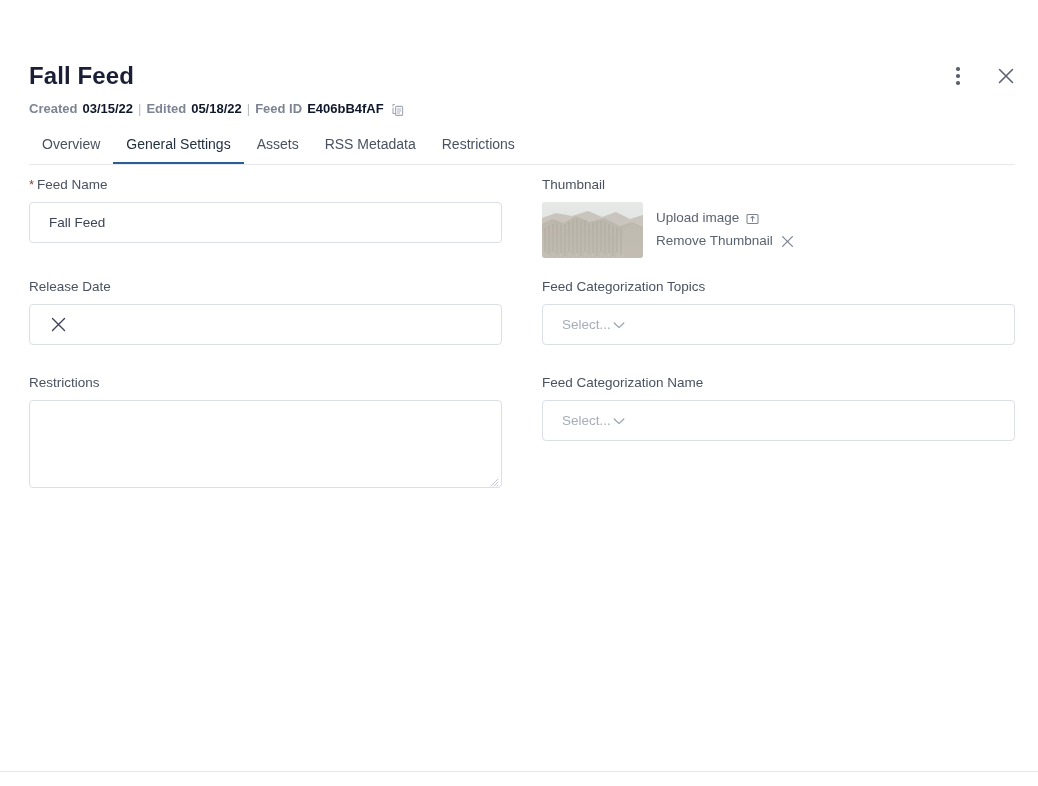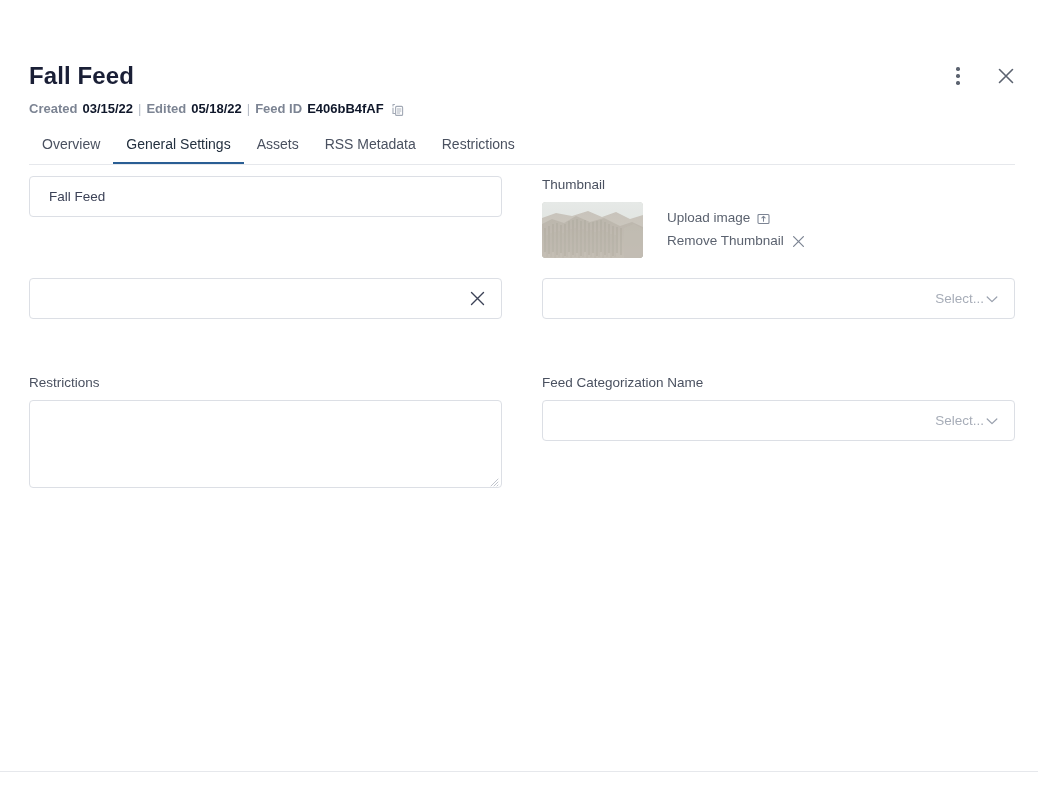--- a/index.html
+++ b/index.html
@@ -164,21 +164,21 @@
     border: 1px solid #dcdfe5;
     border-radius: 4px;
     background: #ffffff;
     font-size: 13.5px;
     color: #3c4257;
     padding: 0 14px 0 19px;
     display: flex;
     align-items: center;
     font-family: "Liberation Sans", sans-serif;
   }
-  .input.with-action { justify-content: flex-end; }
+  .input.with-action { justify-content: flex-start; }
   .input .placeholder { color: #a7adb8; }
   .textarea {
     box-sizing: border-box;
     width: 473px;
     height: 88px;
     border: 1px solid #dcdfe5;
     border-radius: 4px;
     background: #ffffff;
     position: relative;
   }
@@ -187,21 +187,21 @@
     right: 2px;
     bottom: 2px;
     width: 12px;
     height: 12px;
   }
 
   
   .thumb-row {
     display: flex;
     align-items: flex-start;
-    gap: 24px;
+    gap: 13px;
   }
   .thumb {
     width: 101px;
     height: 56px;
     border-radius: 4px;
     overflow: hidden;
     flex: none;
     background: #cfd0cb;
     position: relative;
   }
@@ -306,26 +306,30 @@
     <div class="tab">RSS Metadata</div>
     <div class="tab">Restrictions</div>
   </div>
   <div class="tabs-rule"></div>
 
   <div class="form">
 
     <div class="col-left">
 
       <div class="field" style="top:0;">
+        <div class="field-label">
+          <span class="req-star">*</span><span>Feed Name</span>
+        </div>
         <div class="input">
           <span>Fall Feed</span>
         </div>
       </div>
 
       <div class="field" style="top:102px;">
+        <div class="field-label">Release Date</div>
         <div class="input with-action">
           <span></span>
           <span style="display:flex;align-items:center;">
             <svg width="19" height="19" viewBox="0 0 19 19" fill="none">
               <path d="M3.5 3.5 L15.5 15.5 M15.5 3.5 L3.5 15.5" stroke="#3c4257" stroke-width="1.4" stroke-linecap="round"></path>
             </svg>
           </span>
         </div>
       </div>
 
@@ -432,20 +436,21 @@
                   <path d="M2.6 2.6 L12.4 12.4 M12.4 2.6 L2.6 12.4" stroke="#7c8493" stroke-width="1.25" stroke-linecap="round"></path>
                 </svg>
               </span>
             </div>
           </div>
 
         </div>
       </div>
 
       <div class="field" style="top:102px;">
+        <div class="field-label">Feed Categorization Topics</div>
         <div class="input with-action">
           <span class="placeholder">Select...</span>
           <span style="display:flex;align-items:center;">
             <svg width="16" height="16" viewBox="0 0 16 16" fill="none">
               <path d="M3.2 6 L8 10.6 L12.8 6" stroke="#9aa1ae" stroke-width="1.25" stroke-linecap="round" stroke-linejoin="round"></path>
             </svg>
           </span>
         </div>
       </div>
 

